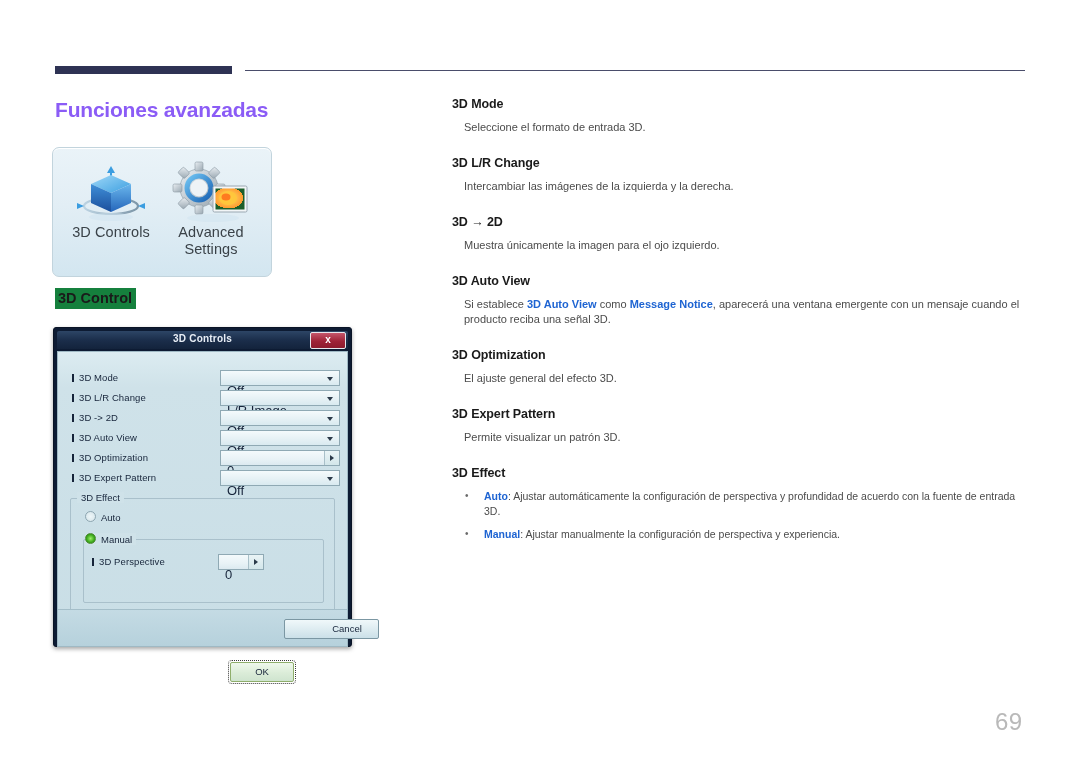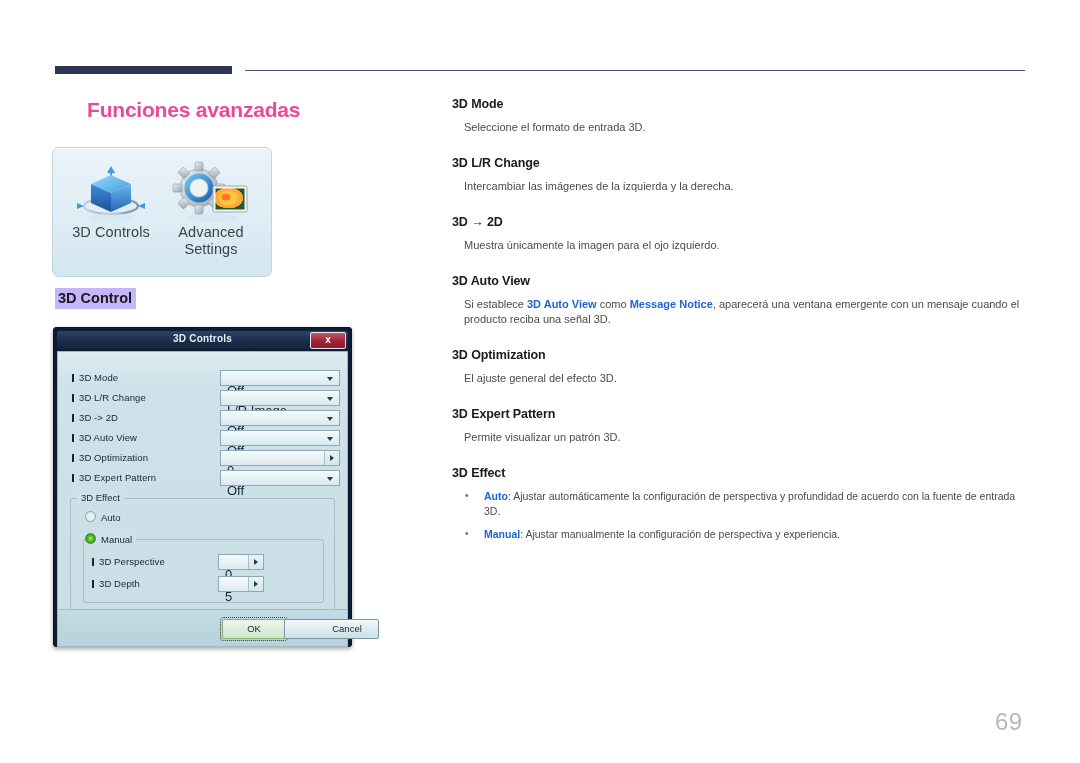--- a/index.html
+++ b/index.html
@@ -42,22 +42,21 @@
   }
 
   
   #page-title {
     position: absolute;
     left: 55px;
     top: 98px;
     font-size: 21px;
     font-weight: bold;
     letter-spacing: -0.2px;
-    color: #ec4899;
-    margin-left: 32px;
+    color: #8b5cf6;
   }
 
   
   #icon-panel {
     position: absolute;
     left: 52px;
     top: 147px;
     width: 218px;
     height: 128px;
     border: 1px solid #c2d4dd;
@@ -89,21 +88,21 @@
     color: #3a4248;
     line-height: 17px;
     letter-spacing: 0.1px;
   }
 
   
   #section-tag {
     position: absolute;
     left: 55px;
     top: 288px;
-    background: #c4b5fd;
+    background: #15803d;
     color: #1a1a1a;
     font-size: 14.5px;
     font-weight: bold;
     padding: 2px 4px 3px 3px;
     line-height: 16px;
   }
 
   
   #osd-dialog {
     position: absolute;
@@ -280,21 +279,21 @@
     border: 1px solid #7b97a3;
     border-radius: 2px;
     background: linear-gradient(180deg, #f0f8fa 0%, #dcebf0 55%, #cbe0e8 100%);
   }
   .osd-btn.focus {
     outline: 1px dotted #3a3a3a;
     outline-offset: 1px;
     border-color: #8fae6c;
     background: linear-gradient(180deg, #eef8ec 0%, #dbecd8 55%, #cfe4cf 100%);
   }
-  #btn-ok     { left: 164px; }
+  #btn-ok     { left: 172px; margin-top: 43px; }
   #btn-cancel { left: 226px; padding-left: 31px; }
 
   
   #content-column {
     position: absolute;
     left: 452px;
     top: 97px;
     width: 573px;
   }
   .c-heading {
@@ -513,28 +512,20 @@
 
         <div class="osd-row" style="left:8px; right:6px; top:14px">
           <span class="osd-label">3D Perspective</span>
           <span class="osd-field stepper" style="left:126px; width:44px">
             <span class="val">0</span>
             <span class="stepbtn"></span>
             <span class="caret-right"></span>
           </span>
         </div>
 
-        <div class="osd-row" style="left:8px; right:6px; top:36px">
-          <span class="osd-label">3D Depth</span>
-          <span class="osd-field stepper" style="left:126px; width:44px">
-            <span class="val">5</span>
-            <span class="stepbtn"></span>
-            <span class="caret-right"></span>
-          </span>
-        </div>
       </div>
     </div>
 
     <div id="osd-footer">
       <div id="btn-ok" class="osd-btn focus">OK</div>
       <div id="btn-cancel" class="osd-btn">Cancel</div>
     </div>
   </div>
 </div>
 

